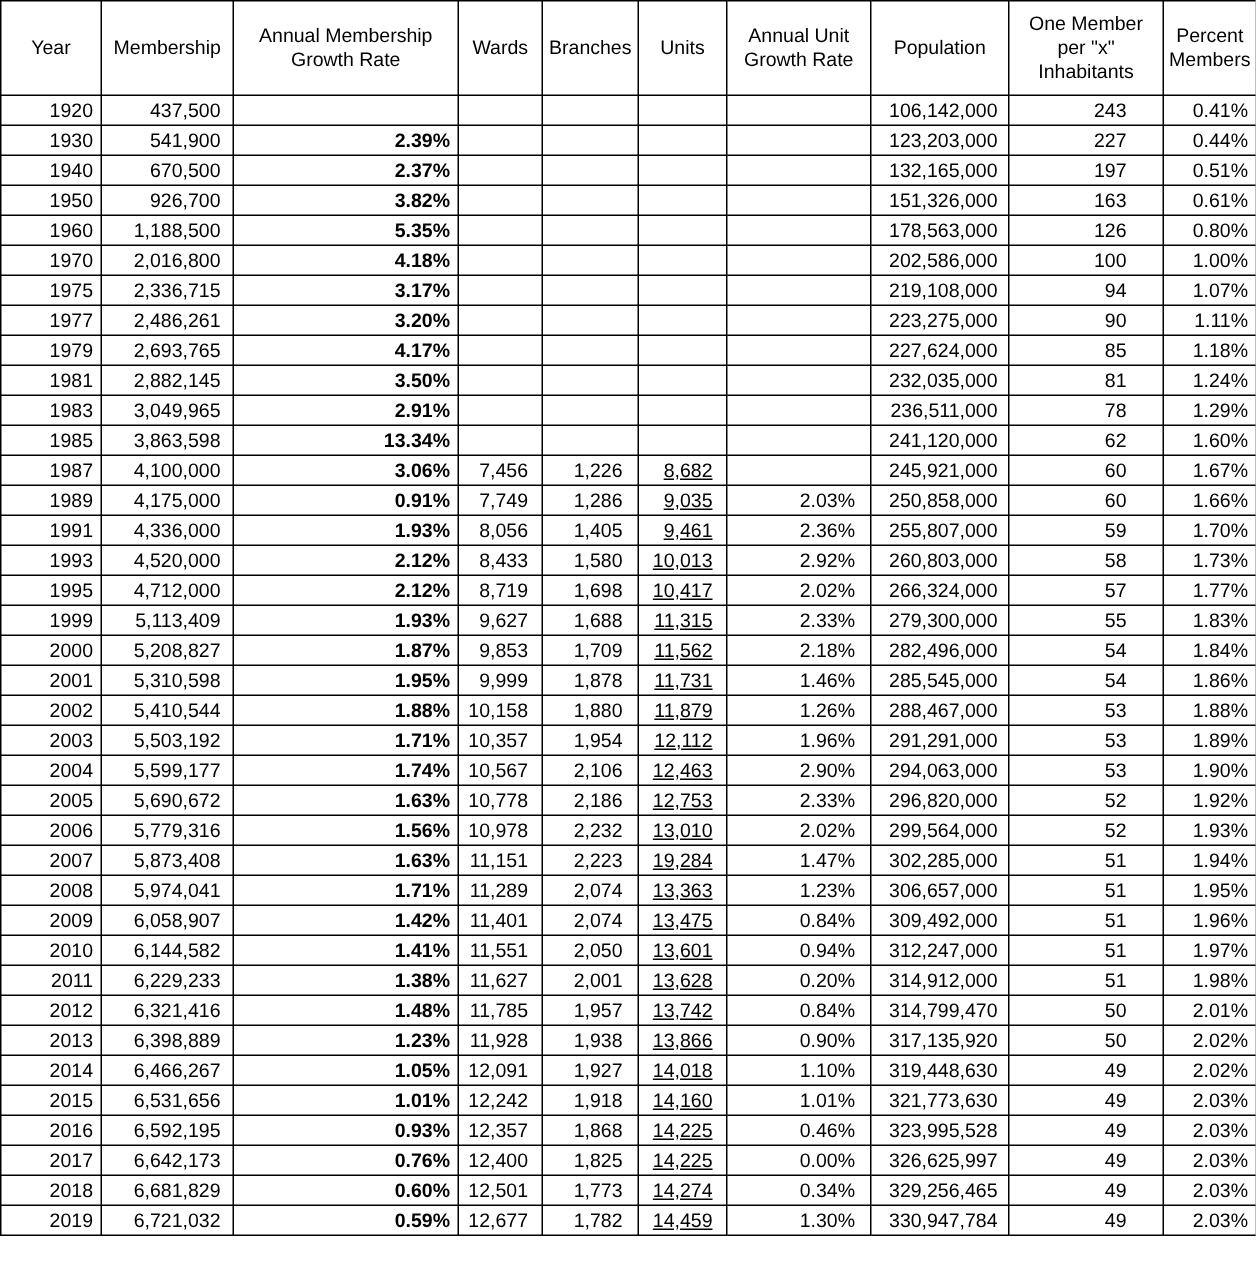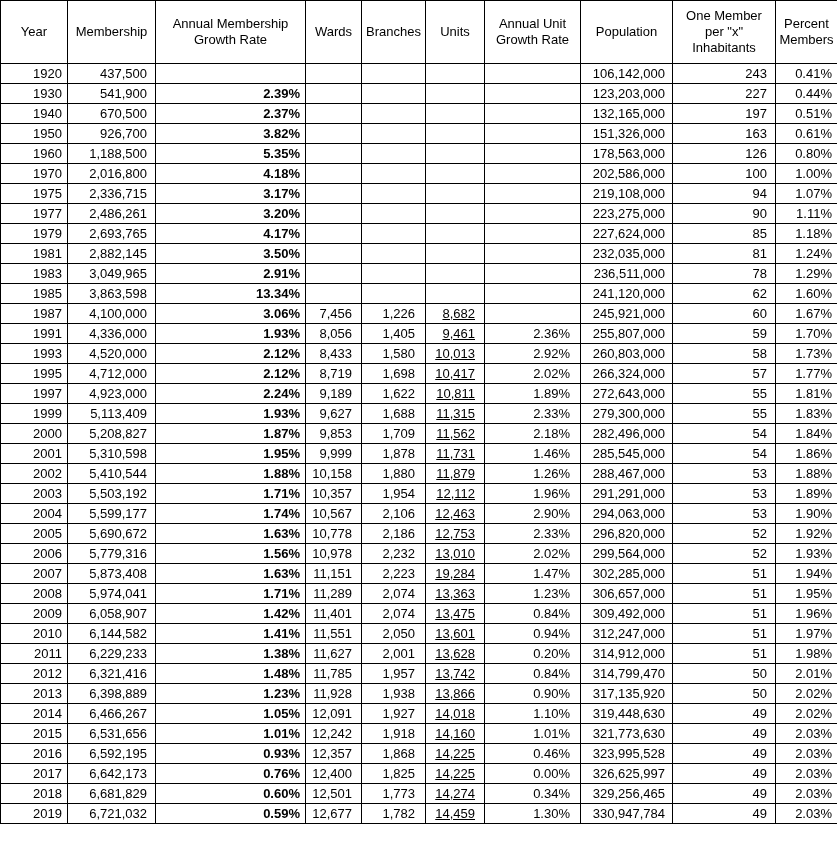--- a/index.html
+++ b/index.html
@@ -52,21 +52,21 @@
   col.c9 { width: 62px; }
   
   td.c0 { padding-right: 5px; }
   td.c1 { padding-right: 8px; }
   td.c2 { padding-right: 5px; font-weight: bold; }
   td.c3 { padding-right: 9px; }
   td.c4 { padding-right: 10px; }
   td.c5 { padding-right: 9px; text-decoration: underline; }
   td.c6 { padding-right: 10px; }
   td.c7 { padding-right: 7px; }
-  td.c8 { padding-right: 8px; }
+  td.c8 { padding-right: 24px; }
   td.c9 { padding-right: 5px; }
 </style>
 </head>
 <body>
 
 <table>
   <colgroup>
     <col class="c0">
       <col class="c1">
       <col class="c2">
@@ -248,20 +248,32 @@
         <td class="c2">3.06%</td>
         <td class="c3">7,456</td>
         <td class="c4">1,226</td>
         <td class="c5">8,682</td>
         <td class="c6"></td>
         <td class="c7">245,921,000</td>
         <td class="c8">60</td>
         <td class="c9">1.67%</td>
       </tr>
       <tr>
+        <td class="c0">1989</td>
+        <td class="c1">4,175,000</td>
+        <td class="c2">0.91%</td>
+        <td class="c3">7,749</td>
+        <td class="c4">1,286</td>
+        <td class="c5">9,035</td>
+        <td class="c6">2.03%</td>
+        <td class="c7">250,858,000</td>
+        <td class="c8">60</td>
+        <td class="c9">1.66%</td>
+      </tr>
+      <tr>
         <td class="c0">1991</td>
         <td class="c1">4,336,000</td>
         <td class="c2">1.93%</td>
         <td class="c3">8,056</td>
         <td class="c4">1,405</td>
         <td class="c5">9,461</td>
         <td class="c6">2.36%</td>
         <td class="c7">255,807,000</td>
         <td class="c8">59</td>
         <td class="c9">1.70%</td>
@@ -284,32 +296,20 @@
         <td class="c2">2.12%</td>
         <td class="c3">8,719</td>
         <td class="c4">1,698</td>
         <td class="c5">10,417</td>
         <td class="c6">2.02%</td>
         <td class="c7">266,324,000</td>
         <td class="c8">57</td>
         <td class="c9">1.77%</td>
       </tr>
       <tr>
-        <td class="c0">1997</td>
-        <td class="c1">4,923,000</td>
-        <td class="c2">2.24%</td>
-        <td class="c3">9,189</td>
-        <td class="c4">1,622</td>
-        <td class="c5">10,811</td>
-        <td class="c6">1.89%</td>
-        <td class="c7">272,643,000</td>
-        <td class="c8">55</td>
-        <td class="c9">1.81%</td>
-      </tr>
-      <tr>
         <td class="c0">1999</td>
         <td class="c1">5,113,409</td>
         <td class="c2">1.93%</td>
         <td class="c3">9,627</td>
         <td class="c4">1,688</td>
         <td class="c5">11,315</td>
         <td class="c6">2.33%</td>
         <td class="c7">279,300,000</td>
         <td class="c8">55</td>
         <td class="c9">1.83%</td>

